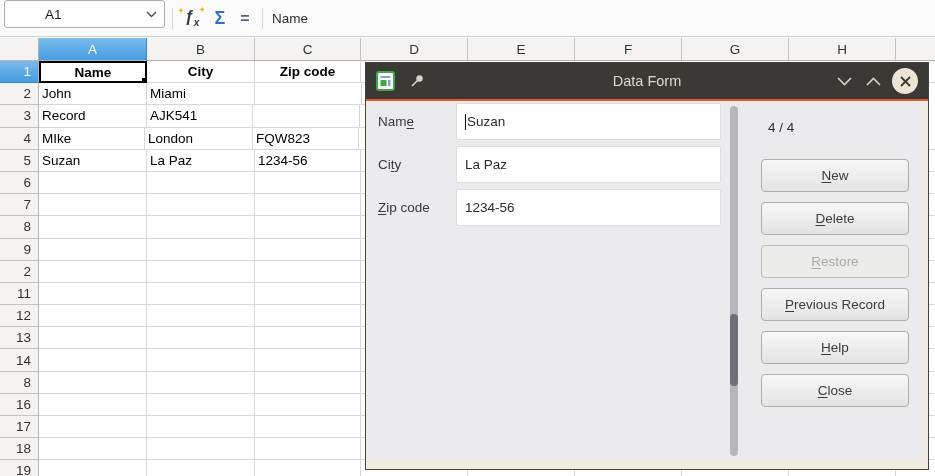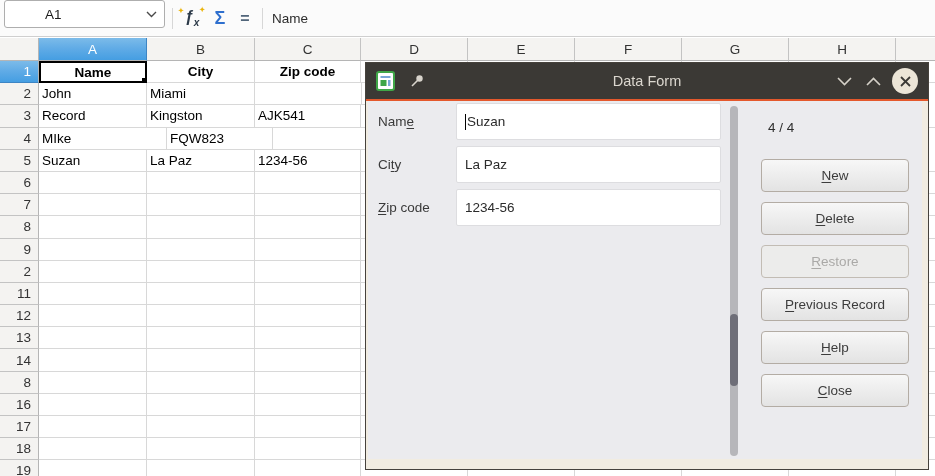--- a/index.html
+++ b/index.html
@@ -129,32 +129,32 @@
           <div class="cell" style="width: 107px;"></div>
           <div class="cell" style="width: 107px;"></div>
           <div class="cell" style="width: 107px;"></div>
           <div class="cell" style="width: 107px;"></div>
           <div class="cell" style="width: 107px;"></div>
           <div class="cell" style="width: 107px;"></div>
         </div>
         <div class="sheet-row">
           <div class="row-hdr">3</div>
           <div class="cell" style="width: 108px;">Record</div>
-          <div class="cell" style="width: 108px;">Kingston</div>
           <div class="cell" style="width: 106px;">AJK541</div>
           <div class="cell" style="width: 107px;"></div>
           <div class="cell" style="width: 107px;"></div>
           <div class="cell" style="width: 107px;"></div>
           <div class="cell" style="width: 107px;"></div>
           <div class="cell" style="width: 107px;"></div>
           <div class="cell" style="width: 107px;"></div>
         </div>
         <div class="sheet-row">
           <div class="row-hdr">4</div>
-          <div class="cell" style="width: 128px;">MIke</div>
+          <div class="cell" style="width: 106px;">MIke</div>
+          <div class="cell" style="width: 108px;">London</div>
           <div class="cell" style="width: 106px;">FQW823</div>
           <div class="cell" style="width: 107px;"></div>
           <div class="cell" style="width: 107px;"></div>
           <div class="cell" style="width: 107px;"></div>
           <div class="cell" style="width: 107px;"></div>
           <div class="cell" style="width: 107px;"></div>
           <div class="cell" style="width: 107px;"></div>
         </div>
         <div class="sheet-row">
           <div class="row-hdr">5</div>

